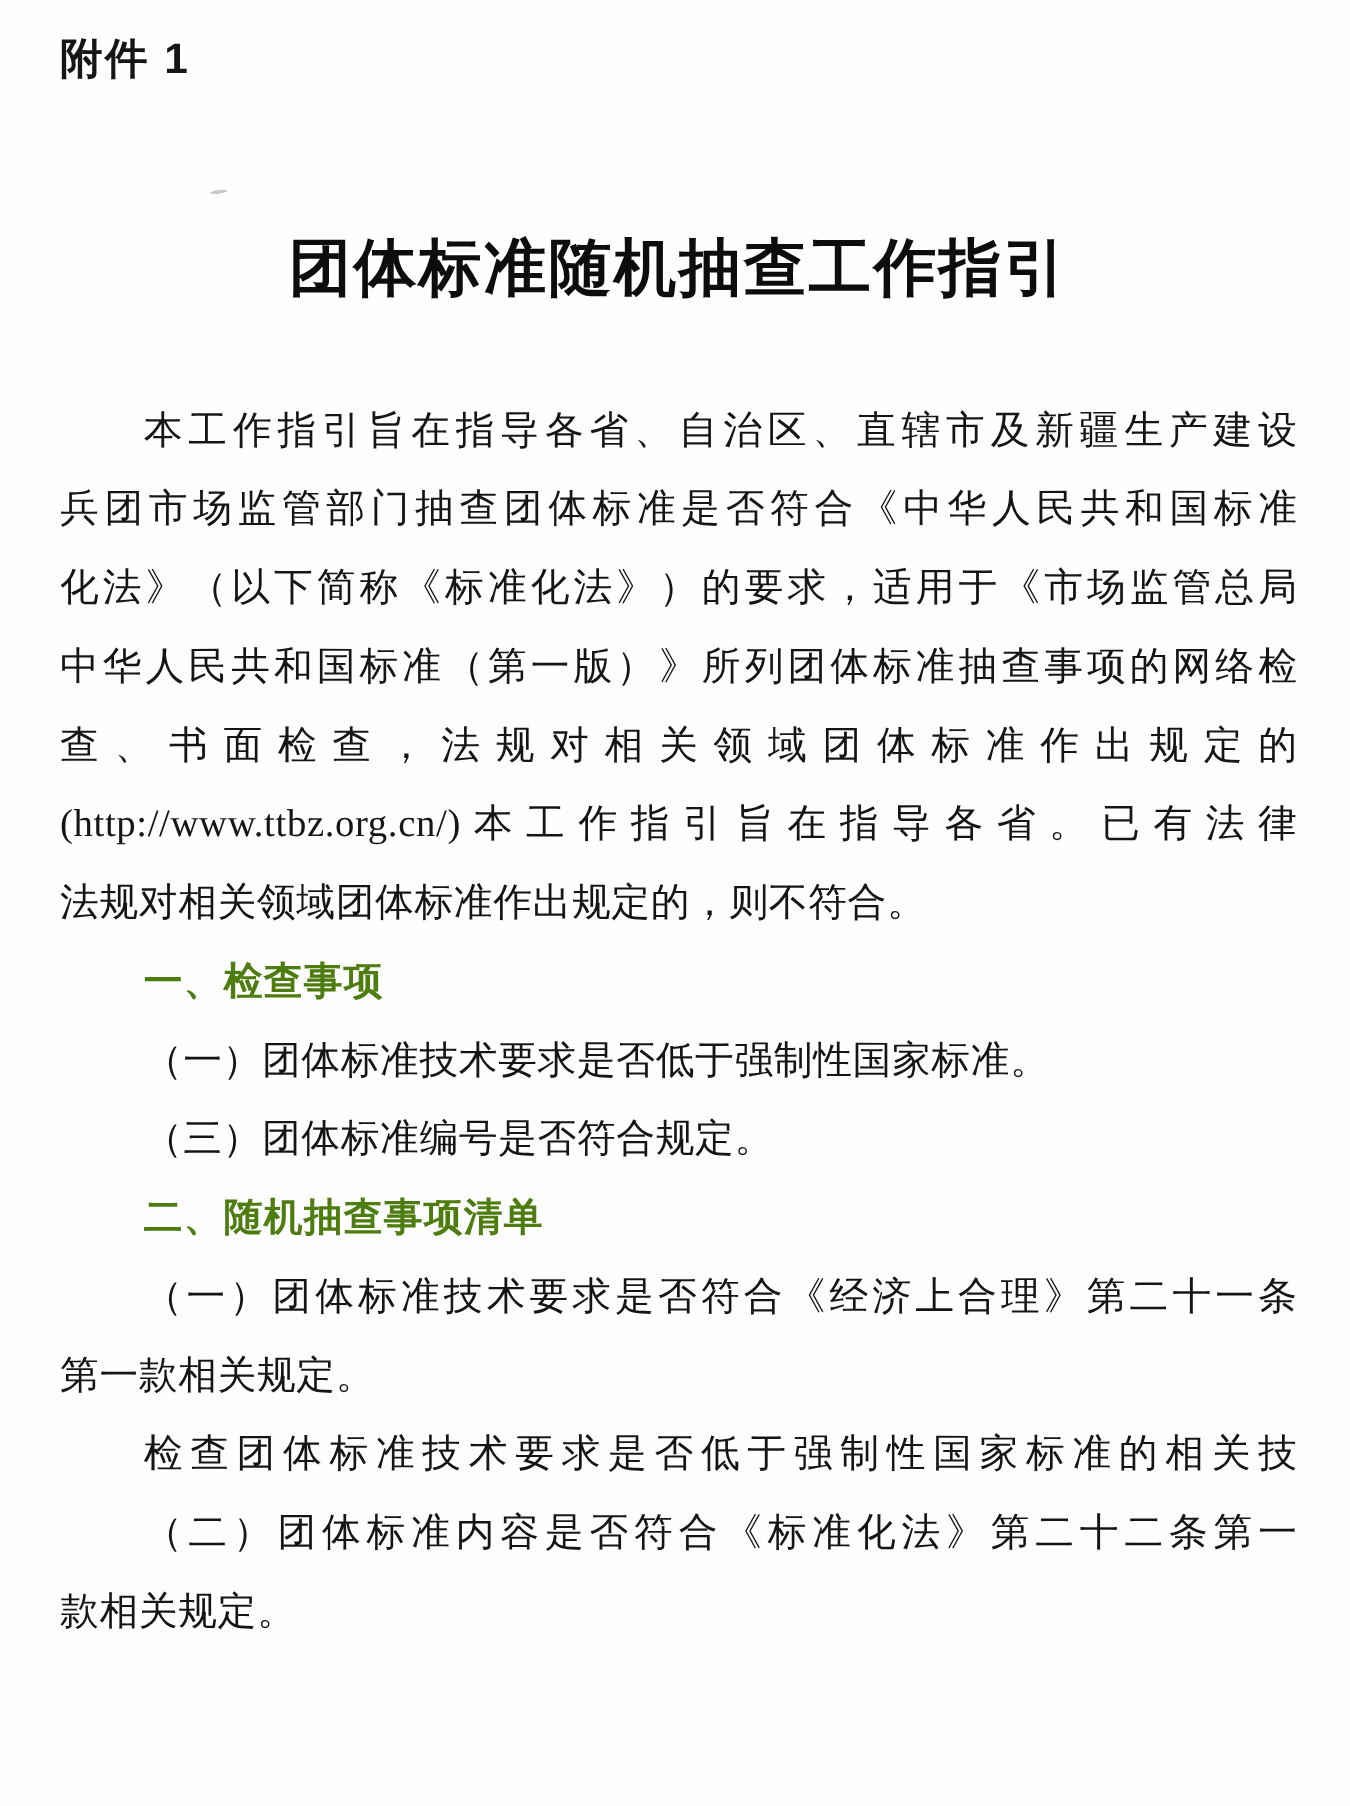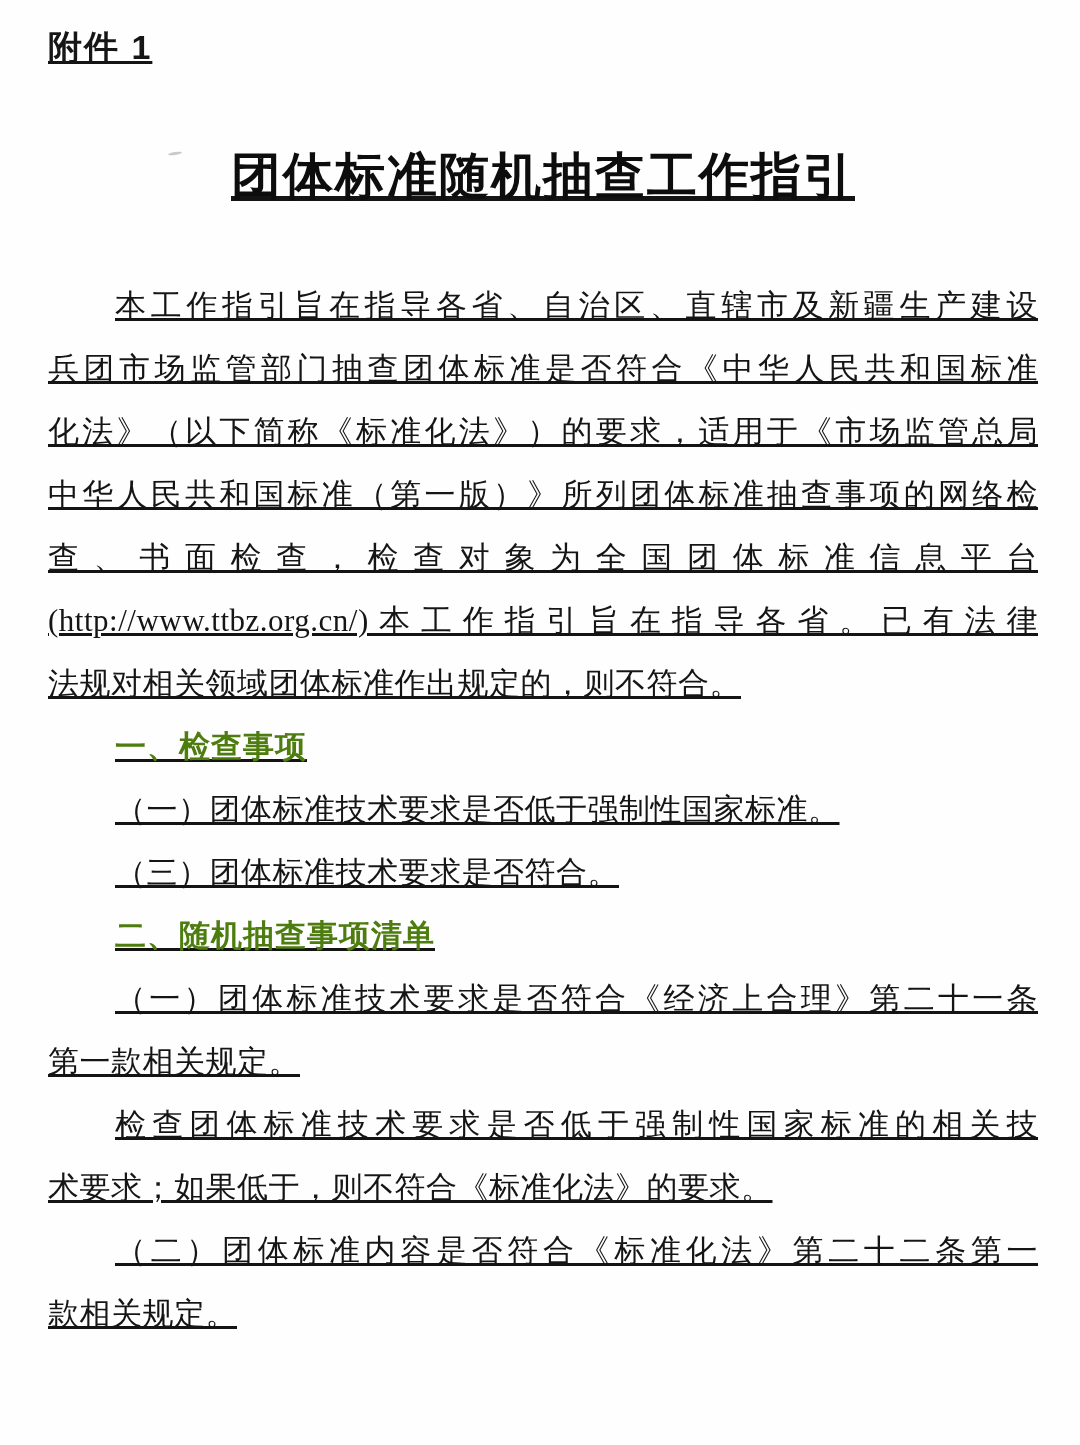--- a/index.html
+++ b/index.html
@@ -11,32 +11,31 @@
     position: relative;
     width: 1080px;
     height: 1445px;
     margin: 0 auto;
     background: #fefefe;
     color: #141414;
     font-family: "Liberation Serif", "DejaVu Serif", serif;
     box-sizing: border-box;
     padding: 26px 42px 0 48px;
     overflow: hidden;
-    text-decoration: underline;
   }
   .attachment-label {
     font-family: "Liberation Sans", "DejaVu Sans", sans-serif;
     font-weight: 600;
     font-size: 34px;
     line-height: 42px;
     letter-spacing: 2px;
     color: #161616;
   }
   .doc-title {
-    margin-top: 76px;
+    margin-top: 114px;
     text-align: center;
     font-weight: 700;
     font-size: 50px;
     line-height: 64px;
     letter-spacing: 2px;
     color: #0d0d0d;
   }
   .doc-body {
     margin-top: 66px;
   }
@@ -84,27 +83,26 @@
 
   <div class="attachment-label">附件 1</div>
 
   <h1 class="doc-title">团体标准随机抽查工作指引</h1>
 
   <div class="doc-body">
       <div class="line indent justify">本工作指引旨在指导各省、自治区、直辖市及新疆生产建设</div>
       <div class="line justify">兵团市场监管部门抽查团体标准是否符合《中华人民共和国标准</div>
       <div class="line justify">化法》（以下简称《标准化法》）的要求，适用于《市场监管总局</div>
       <div class="line justify">中华人民共和国标准（第一版）》所列团体标准抽查事项的网络检</div>
-      <div class="line justify">查、书面检查，检查对象为全国团体标准信息平台</div>
+      <div class="line justify">查、书面检查，法规对相关领域团体标准作出规定的</div>
       <div class="line justify">(http://www.ttbz.org.cn/)本工作指引旨在指导各省。已有法律</div>
       <div class="line">法规对相关领域团体标准作出规定的，则不符合。</div>
       <div class="line heading indent">一、检查事项</div>
       <div class="line indent">（一）团体标准技术要求是否低于强制性国家标准。</div>
-      <div class="line indent">（三）团体标准技术要求是否符合。</div>
+      <div class="line indent">（三）团体标准编号是否符合规定。</div>
       <div class="line heading indent">二、随机抽查事项清单</div>
       <div class="line indent justify">（一）团体标准技术要求是否符合《经济上合理》第二十一条</div>
       <div class="line">第一款相关规定。</div>
       <div class="line indent justify">检查团体标准技术要求是否低于强制性国家标准的相关技</div>
-      <div class="line">术要求；如果低于，则不符合《标准化法》的要求。</div>
       <div class="line indent justify">（二）团体标准内容是否符合《标准化法》第二十二条第一</div>
       <div class="line">款相关规定。</div>
     </div>
 </div>
 
 </body></html>

